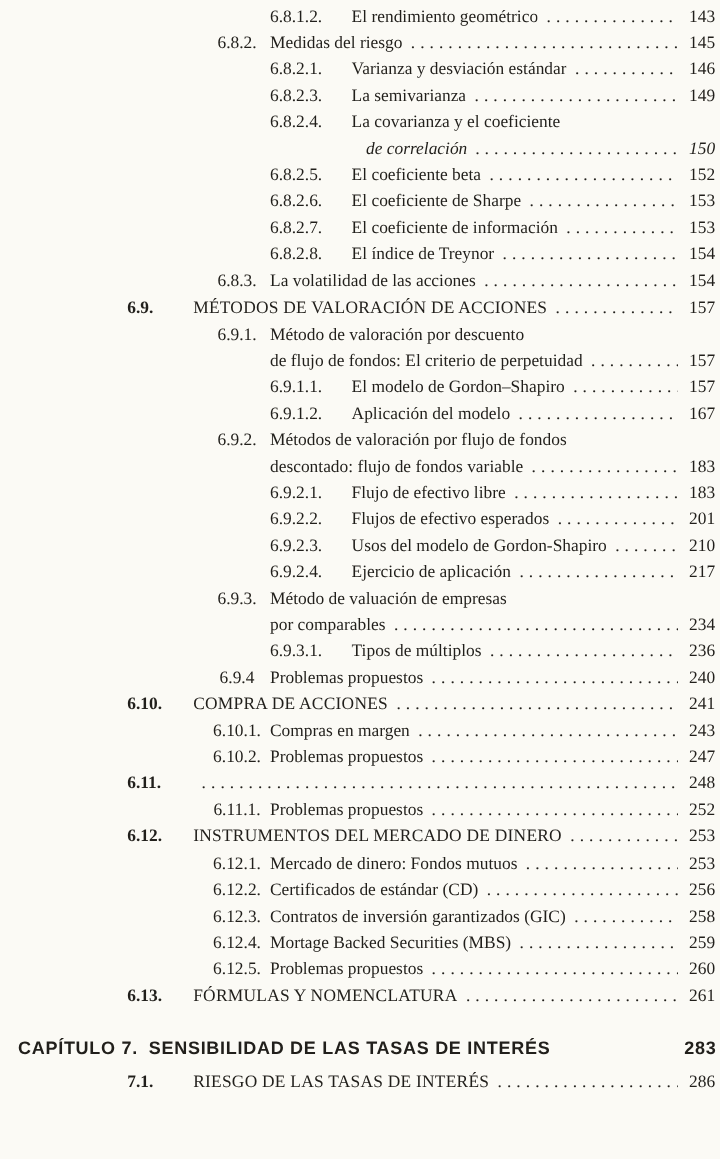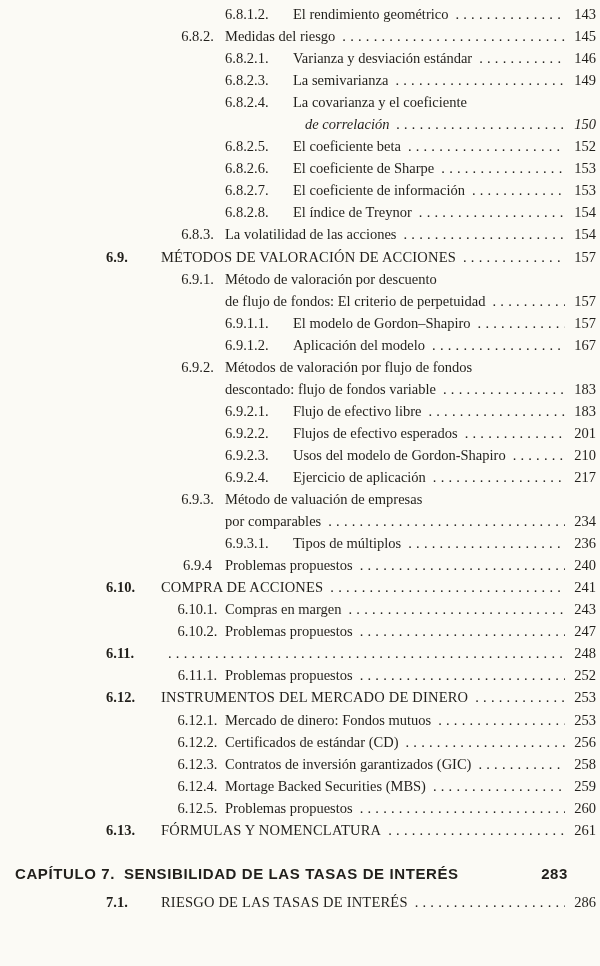--- a/index.html
+++ b/index.html
@@ -58,21 +58,21 @@
     min-width: 26px;
     text-align: right;
   }
 
   
   .chapter-row {
     display: flex;
     align-items: flex-end;
     margin-top: 19px;
     margin-left: 15px;
-    padding-right: 32px;
+    padding-right: 3px;
     line-height: 27px;
     font-family: "Liberation Sans", "DejaVu Sans", sans-serif;
     font-weight: bold;
     font-size: 15px;
     letter-spacing: 0.6px;
     white-space: nowrap;
   }
   .chap-label { flex: none; margin-right: 9px; }
   .chap-title { flex: 0 1 auto; min-width: 0; overflow: hidden; }
   .spacer { flex: 1 1 0; min-width: 4px; }

